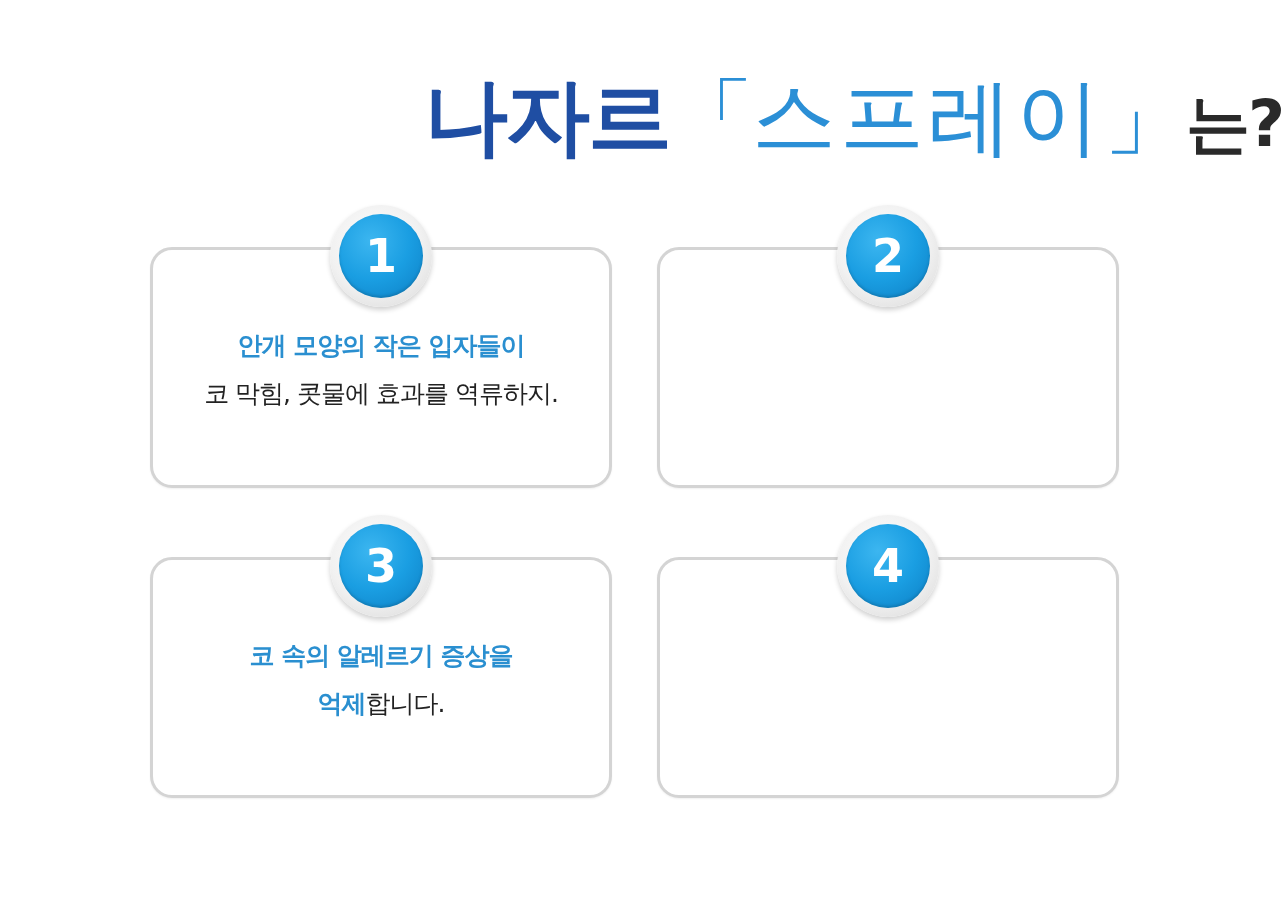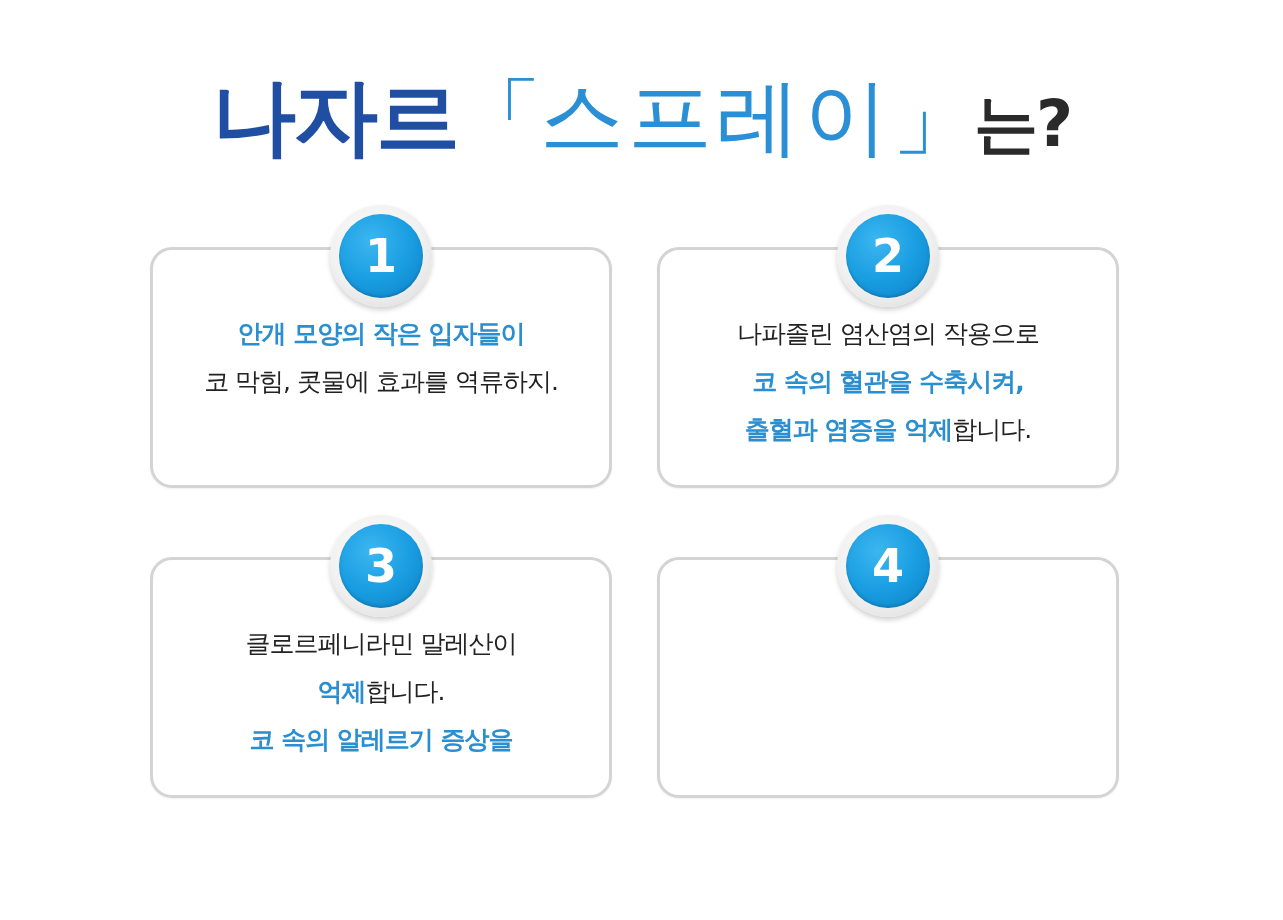--- a/index.html
+++ b/index.html
@@ -12,21 +12,21 @@
       height: 920px;
       position: relative;
       overflow: hidden;
       font-family: "DejaVu Sans", "Liberation Sans", sans-serif;
     }
     .title {
       position: absolute;
       top: 62px;
       left: 0;
       width: 1283px;
-      text-align: center;
+      text-align: right;
       font-size: 84px;
       font-weight: bold;
       letter-spacing: -2px;
       line-height: 110px;
       white-space: nowrap;
     }
     .title .t-navy { color: #1f4ea3; }
     .title .t-bracket { color: #2b8fd6; font-weight: normal; }
     .title .t-light { color: #2b8fd6; font-weight: normal; letter-spacing: 4px; }
     .title .t-dark { color: #2a2a2a; font-size: 64px; }
@@ -68,21 +68,21 @@
       color: #ffffff;
       font-family: "DejaVu Sans", sans-serif;
       font-weight: bold;
       font-size: 46px;
       line-height: 84px;
       text-align: center;
       box-shadow: inset 0 -2px 3px rgba(0,0,0,0.15);
     }
     .card-text {
       position: absolute;
-      top: 60px;
+      top: 72px;
       left: 0;
       width: 100%;
       text-align: center;
       font-size: 25px;
       line-height: 48px;
       color: #222222;
       letter-spacing: -1px;
     }
     .line { display: block; white-space: nowrap; }
     .hl {
@@ -108,46 +108,32 @@
     <span class="line">
       <span>코 막힘, 콧물에 효과를 역류하지.</span>
     </span>
   </div>
 </div>
 
 <div class="card card-2">
   <div class="badge-ring">
     <div class="badge">2</div>
   </div>
-  <div class="card-text">
-    <span class="line">
-      <span>나파졸린 염산염의 작용으로</span>
-    </span>
-    <span class="line">
-      <span class="hl">코 속의 혈관을 수축시켜,</span>
-    </span>
-    <span class="line">
-      <span class="hl">출혈과 염증을 억제</span><span>합니다.</span>
-    </span>
-  </div>
 </div>
 
 <div class="card card-3">
   <div class="badge-ring">
     <div class="badge">3</div>
   </div>
   <div class="card-text">
     <span class="line">
-      <span>클로르페니라민 말레산이</span>
+      <span class="hl">코 속의 알레르기 증상을</span>
     </span>
     <span class="line">
       <span class="hl">억제</span><span>합니다.</span>
-    </span>
-    <span class="line">
-      <span class="hl">코 속의 알레르기 증상을</span>
     </span>
   </div>
 </div>
 
 <div class="card card-4">
   <div class="badge-ring">
     <div class="badge">4</div>
   </div>
 </div>
 

